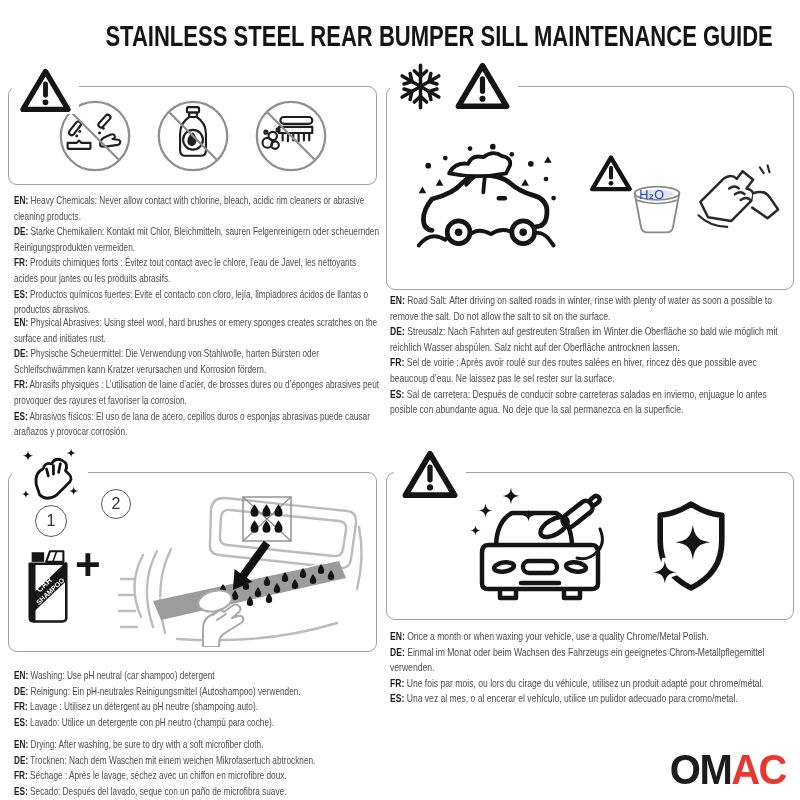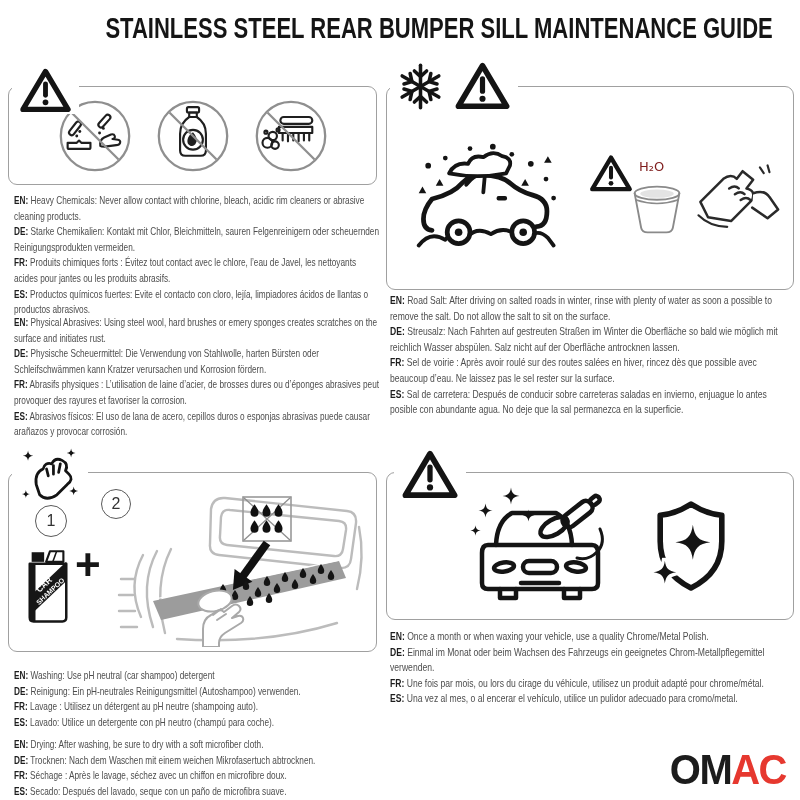--- a/index.html
+++ b/index.html
@@ -1,36 +1,36 @@
 <!DOCTYPE html>
 <html><head>
 <meta charset="utf-8">
 <style>
   html,body{margin:0;padding:0;background:#fff;}
   .page{position:relative;width:800px;height:800px;background:#fff;overflow:hidden;
         font-family:"Liberation Sans",sans-serif;}
-  .title{position:absolute;top:12px;left:0;width:712px;text-align:left;}
+  .title{position:absolute;top:20px;left:0;width:712px;text-align:left;}
   .title span{display:inline-block;font-weight:900;font-size:29px;color:#151515;
               letter-spacing:0;transform:scaleX(.76);transform-origin:center top;white-space:nowrap;}
   .frame{position:absolute;border:1.4px solid #a0a0a0;border-radius:9px;background:#fff;}
   .badge{position:absolute;background:#fff;z-index:3;padding:0 7px;line-height:0;}
   .note{position:absolute;font-size:11px;line-height:15.6px;color:#4d4d4d;margin:0;
         transform-origin:0 0;z-index:2;}
   .nl{width:490px;transform:scaleX(.75);}
   .nr{width:520px;transform:scaleX(.78);}
   .seg{display:block;}
   .note b{color:#1d1d1d;font-weight:700;}
   .proh{width:76px;height:76px;}
   .pc{stroke:#8f8f8f;stroke-width:3;fill:none;}
   .ink2{stroke:#1f1f1f;stroke-width:2.8;fill:none;stroke-linecap:round;stroke-linejoin:round;}
   .abs{position:absolute;line-height:0;}
   .stepc{position:absolute;border:1.6px solid #5a5a5a;border-radius:50%;background:#fff;
          display:flex;align-items:center;justify-content:center;font-size:16px;color:#333;z-index:2;}
   .plus{position:absolute;font-size:44px;font-weight:900;color:#161616;line-height:1;z-index:2;}
-  .h2o{position:absolute;font-size:13px;color:#7f1d1d;font-family:"DejaVu Sans",sans-serif;z-index:2;}
+  .h2o{position:absolute;font-size:13px;color:#1d4ed8;font-family:"DejaVu Sans",sans-serif;z-index:2;margin-top:28px;}
   .brand{position:absolute;top:748px;right:14px;font-size:40px;font-weight:900;
          letter-spacing:-1.5px;transform:scaleY(1.06);transform-origin:right top;line-height:1;}
   .brand .om{color:#1c1c1c;}
   .brand .ac{color:#e6382f;}
   .box1row{position:absolute;inset:0;display:flex;align-items:center;justify-content:center;gap:22px;}
 </style>
 </head>
 <body>
 
 <div class="page">

